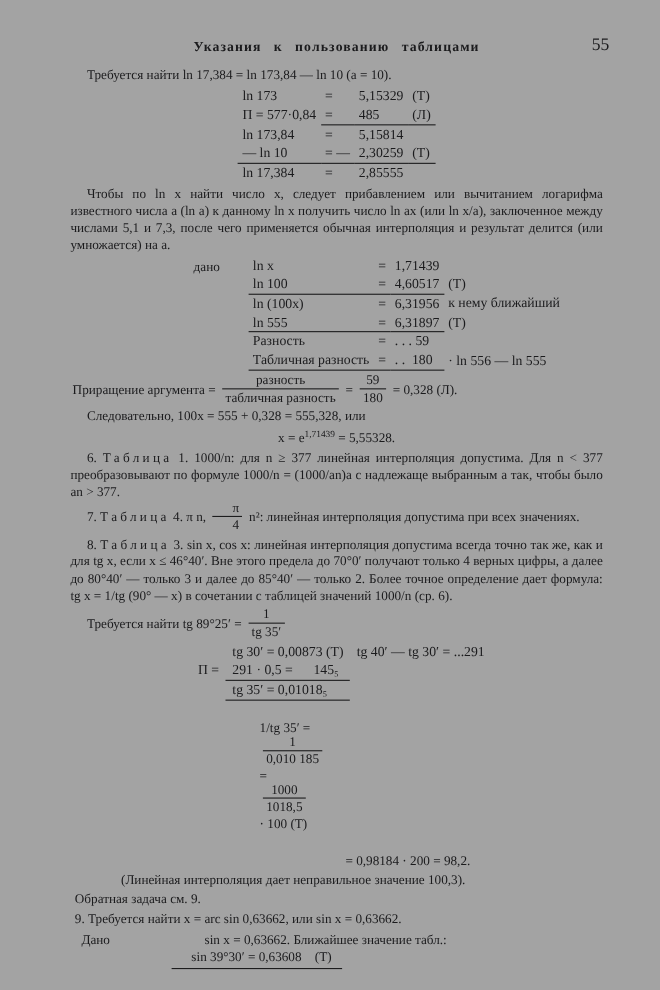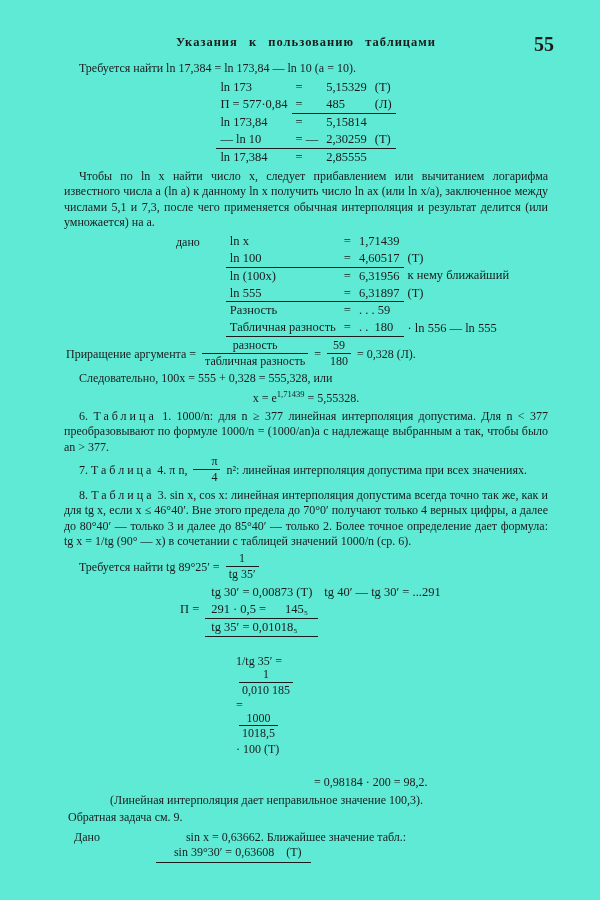--- a/index.html
+++ b/index.html
@@ -1,24 +1,24 @@
 <!DOCTYPE html>
 <html><head>
 <meta charset="utf-8">
 <style>
   html,body{margin:0;padding:0;background:#d8d5cf;}
   .page{
-    width:600px;height:900px;margin:0 auto;background:#5eead4;color:#1b1b1d;
+    width:600px;height:900px;margin:0 auto;background:#a3a3a3;color:#1b1b1d;
     font-family:"Liberation Serif","DejaVu Serif",serif;
     font-size:12px;line-height:1.3;position:relative;overflow:hidden;
     box-sizing:border-box;padding:34px 52px 10px 64px;
   }
   .hdr{position:relative;text-align:center;margin-bottom:10px;}
   .hdr .title{font-weight:bold;letter-spacing:1px;word-spacing:7px;font-size:12.5px;}
-  .hdr .pnum{position:absolute;right:-6px;top:-3px;font-weight:bold;font-size:20px;}
+  .hdr .pnum{position:absolute;right:-6px;top:-3px;font-weight:normal;font-size:16px;}
   p{margin:2px 0;}
   .para{text-align:justify;}
   .ind{text-indent:15px;}
   .sp{letter-spacing:3px;}
   .tbl{border-collapse:collapse;margin:3px auto;font-size:12.5px;}
   .tbl td{padding:0 4px;white-space:pre;line-height:1.35;}
   .tdr{text-align:left;}
   .u{border-bottom:1px solid #1c1c1d;}
   .danorow{display:flex;align-items:flex-start;margin:2px 0;}
   .danolbl{margin-left:112px;padding-top:2px;white-space:pre;}
@@ -197,20 +197,21 @@
     <span>1/tg 35′ =</span>
     <span class="frac"><span class="fnum">1</span><span class="fden">0,010 185</span></span>
     <span>=</span>
     <span class="frac"><span class="fnum">1000</span><span class="fden">1018,5</span></span>
     <span>· 100 (Т)</span>
   </p>
   <p class="invtg2">= 0,98184 · 200 = 98,2.</p>
 
   <p class="notelin">(Линейная интерполяция дает неправильное значение 100,3).</p>
   <p class="lm">Обратная задача см. 9.</p>
+  <p class="lm">9. Требуется найти x = arc sin 0,63662,  или  sin x = 0,63662.</p>
 
   <div class="dano2row">
     <span class="dano2lbl">Дано</span>
     <div class="dano2col">
       <div class="d2l1">sin x = 0,63662. Ближайшее значение табл.:</div>
       <div class="d2l2">sin 39°30′ = 0,63608    (Т)</div>
     </div>
   </div>
 
 </div>

